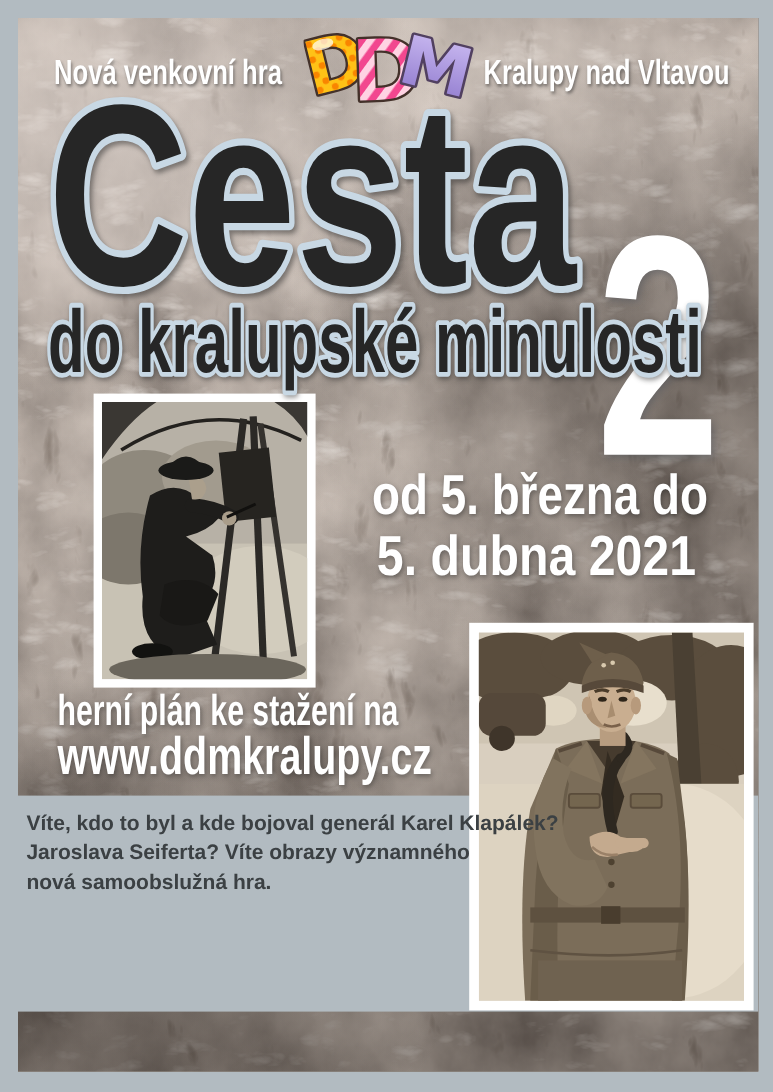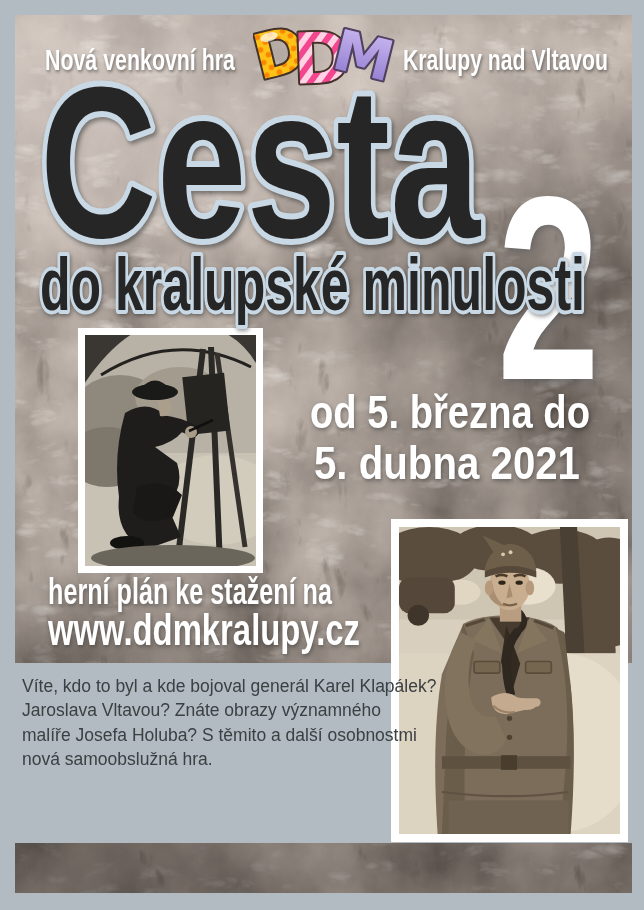--- a/index.html
+++ b/index.html
@@ -64,21 +64,21 @@
     paint-order:stroke;stroke-linejoin:round;
   }
   .photo{position:absolute;background:#ffffff;box-sizing:border-box;}
   .photo-left{left:63px;top:313px;width:185px;height:245px;padding:7px;}
   .photo-right{left:376px;top:504px;width:237px;height:323px;padding:8px;}
   .photo svg{display:block;width:100%;height:100%;}
   .paragraph{
     position:absolute;left:7px;top:659px;width:412px;
     font-size:17.5px;line-height:24.3px;color:#3b4043;
   }
-  .paragraph div{white-space:nowrap;}
+  .paragraph div{white-space:nowrap;font-weight:bold;}
 </style>
 </head>
 <body>
 
 <div class="poster">
 
   <svg class="texture" width="617" height="878" viewBox="0 0 617 878" preserveAspectRatio="none">
     <defs>
       <filter id="fBase" x="0" y="0" width="100%" height="100%">
         <feTurbulence type="fractalNoise" baseFrequency="0.012 0.009" numOctaves="6" seed="17" stitchTiles="stitch"></feTurbulence>
@@ -222,18 +222,17 @@
 
     <text class="t-date" x="435" y="413" text-anchor="middle" textLength="280" lengthAdjust="spacingAndGlyphs">od 5. března do</text>
     <text class="t-date" x="432" y="464" text-anchor="middle" textLength="266" lengthAdjust="spacingAndGlyphs">5. dubna 2021</text>
 
     <text class="t-dl1" x="33" y="589" textLength="284" lengthAdjust="spacingAndGlyphs">herní plán ke stažení na</text>
     <text class="t-dl2" x="33" y="630" textLength="312" lengthAdjust="spacingAndGlyphs">www.ddmkralupy.cz</text>
   </svg>
 
   <div class="paragraph">
     <div>Víte, kdo to byl a kde bojoval generál Karel Klapálek?</div>
-    <div>Jaroslava Vltavou? Znáte obrazy významného</div>
-    <div>malíře Josefa Holuba? S těmito a další osobnostmi</div>
+    <div>Jaroslava Seiferta? Víte obrazy významného</div>
     <div>nová samoobslužná hra.</div>
   </div>
 
 </div>
 
 </body></html>

